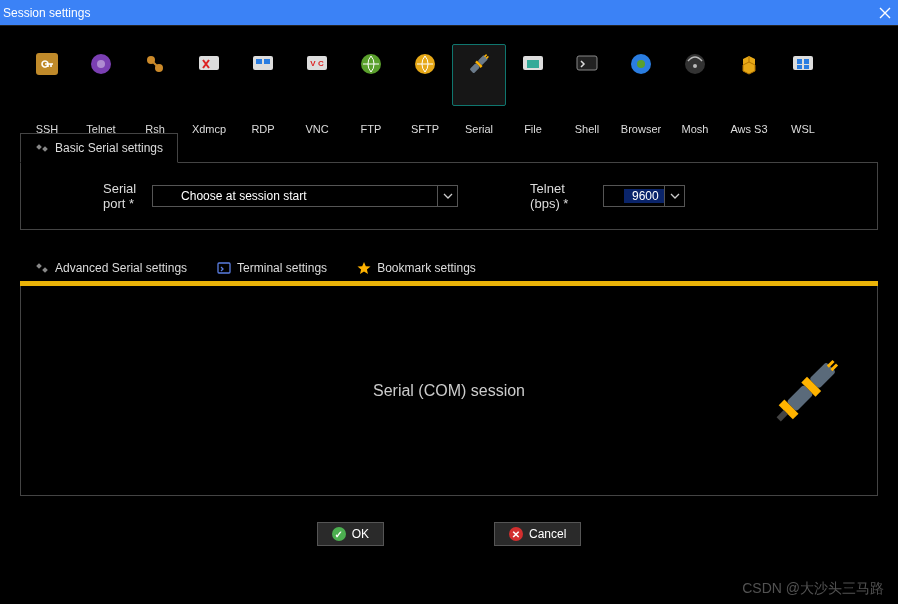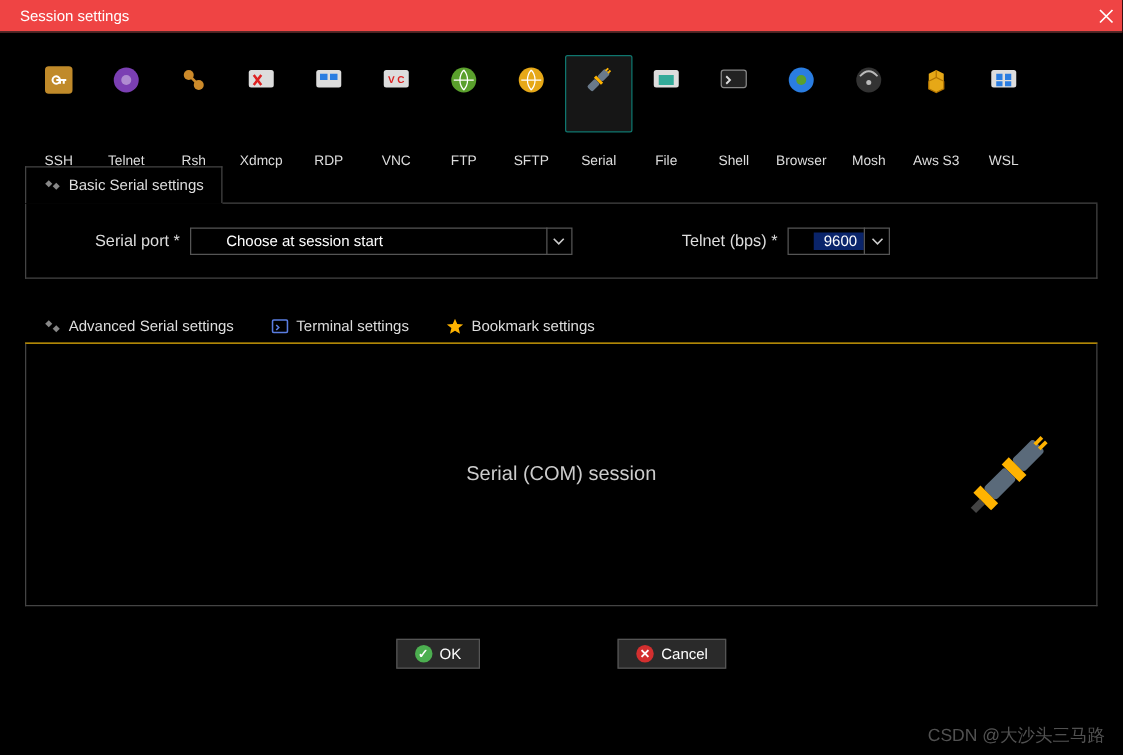--- a/index.html
+++ b/index.html
@@ -1,45 +1,45 @@
 <!DOCTYPE html>
 <html><head>
 <meta charset="utf-8">
 <style>
 * { box-sizing: border-box; margin: 0; padding: 0; font-family: "Segoe UI", Tahoma, sans-serif; }
 body { background: #000; color: #ddd; width: 898px; height: 604px; overflow: hidden; position: relative; font-size: 13px; }
 
-.titlebar { height: 26px; background: #ef4444; border-bottom: 1px solid #222; display: flex; align-items: center; justify-content: space-between; padding: 0 6px 0 16px; }
+.titlebar { height: 26px; background: #3b82f6; border-bottom: 1px solid #222; display: flex; align-items: center; justify-content: space-between; padding: 0 6px 0 3px; }
 .titlebar .title { color: #fff; font-size: 12px; }
 .titlebar .close { width: 14px; height: 14px; cursor: pointer; display: flex; align-items: center; justify-content: center; color: #fff; font-size: 14px; }
 
 .content { padding: 18px 20px 12px 20px; }
 
 .proto-row { display: flex; gap: 0; justify-content: flex-start; margin-bottom: 26px; }
 .proto { width: 54px; height: 62px; display: flex; flex-direction: column; align-items: center; justify-content: flex-start; padding-top: 6px; cursor: pointer; border: 1px solid transparent; border-radius: 2px; gap: 40px; }
 .proto.selected { border: 1px solid #0f766e; background: #161616; }
 .proto .ico { width: 28px; height: 28px; display: flex; align-items: center; justify-content: center; margin-bottom: 6px; }
 .proto .lbl { font-size: 11px; color: #ddd; text-align: center; white-space: nowrap; }
 
 .tabbar { display: flex; border-bottom: 1px solid #444; margin-bottom: 0; }
 .tab { padding: 7px 14px; display: flex; align-items: center; gap: 6px; border: 1px solid transparent; border-bottom: none; cursor: pointer; font-size: 12px; color: #ddd; background: transparent; position: relative; top: 1px; }
 .tab.active { border: 1px solid #444; border-bottom: 1px solid #000; background: #000; }
 .tab .ticon { width: 14px; height: 14px; display: flex; align-items: center; justify-content: center; }
 
-.group { border: 1px solid #444; border-top: none; padding: 18px 20px; display: flex; align-items: center; gap: 25px; margin-bottom: 22px; min-height: 60px; }
+.group { border: 1px solid #444; border-top: none; padding: 18px 36px; display: flex; align-items: center; gap: 36px; margin-bottom: 22px; min-height: 60px; }
 .field { display: flex; align-items: center; gap: 8px; }
 .field label { font-size: 13px; color: #ddd; }
 .dropdown { display: flex; align-items: center; border: 1px solid #555; background: #000; height: 22px; }
 .dropdown .val { padding: 0 8px; color: #fff; font-size: 12px; min-width: 0; margin-left: 20px; }
 .dropdown .arrow { width: 20px; height: 22px; border-left: 1px solid #555; display: flex; align-items: center; justify-content: center; }
 .dropdown.port .val { width: 264px; }
 .dropdown.speed .val { width: 40px; background: #0a246a; color: #fff; }
 .dropdown.speed { }
 
-.tabbar2 { display: flex; border-bottom: 1px solid #eab308; text-align: center; }
+.tabbar2 { display: flex; border-bottom: 5px solid #eab308; text-align: center; }
 .panel { border: 1px solid #444; border-top: none; height: 210px; position: relative; display: flex; align-items: center; justify-content: center; }
 .panel .caption { color: #ccc; font-size: 16px; }
 .panel .big-icon { position: absolute; right: 30px; top: 50%; transform: translateY(-50%); width: 80px; height: 80px; }
 
 .footer { display: flex; justify-content: center; gap: 110px; margin-top: 26px; }
 .btn { display: flex; align-items: center; gap: 6px; padding: 4px 14px; border: 1px solid #555; background: #2a2a2a; cursor: pointer; font-size: 12px; color: #fff; }
 .btn .bicon { width: 14px; height: 14px; border-radius: 50%; display: flex; align-items: center; justify-content: center; font-size: 10px; font-weight: bold; }
 .ok .bicon { background: #4caf50; color: #fff; }
 .cancel .bicon { background: #d32f2f; color: #fff; }
 

